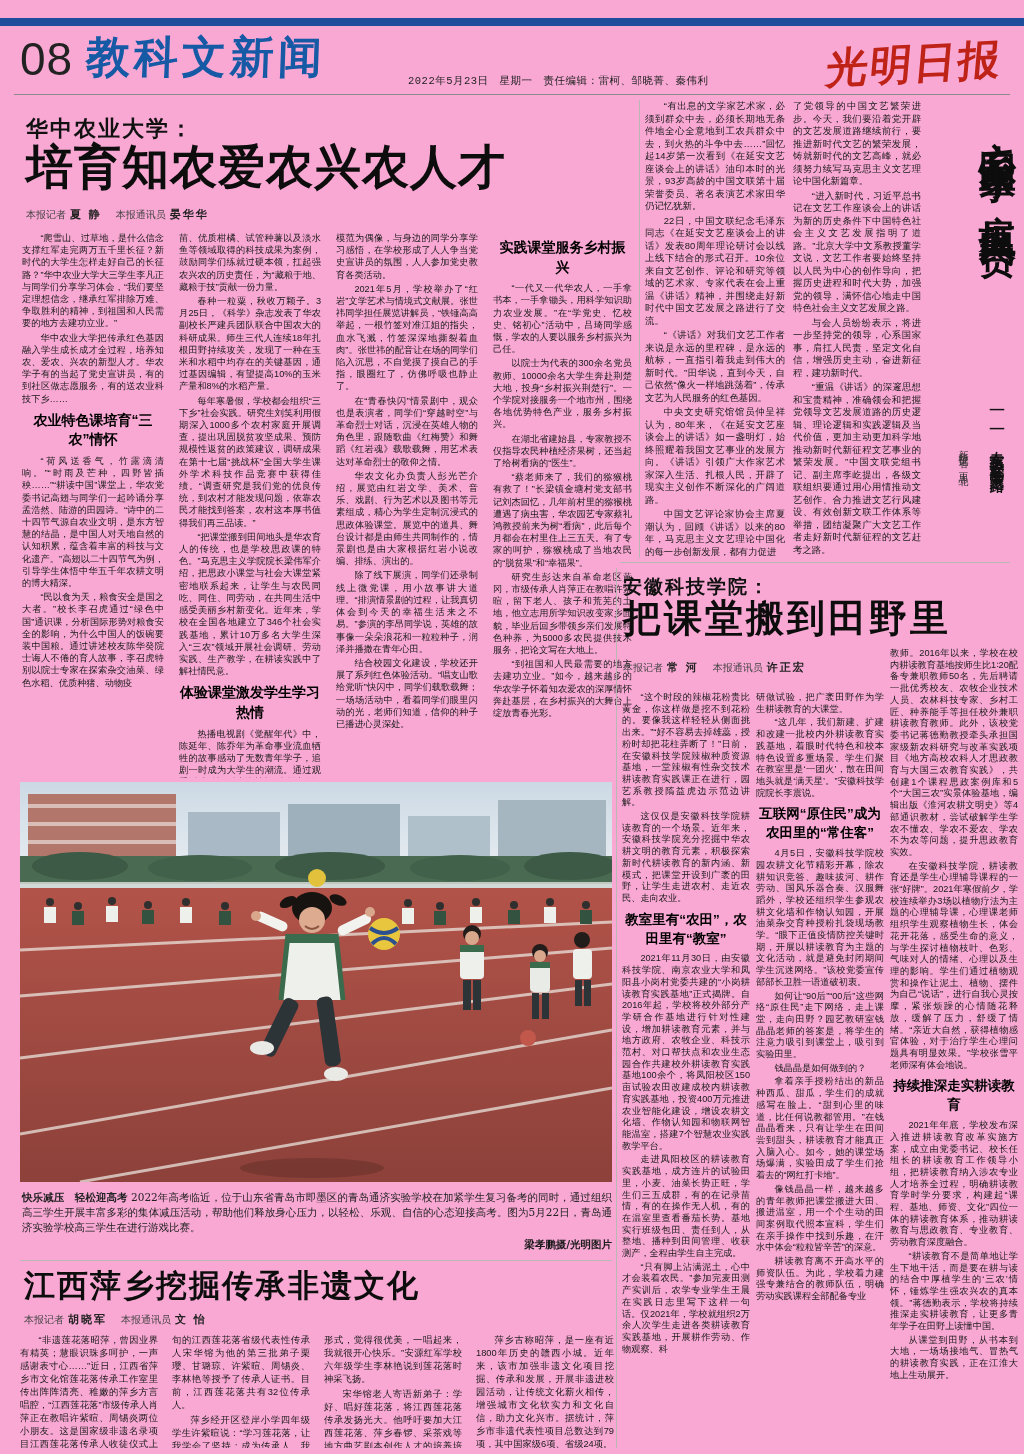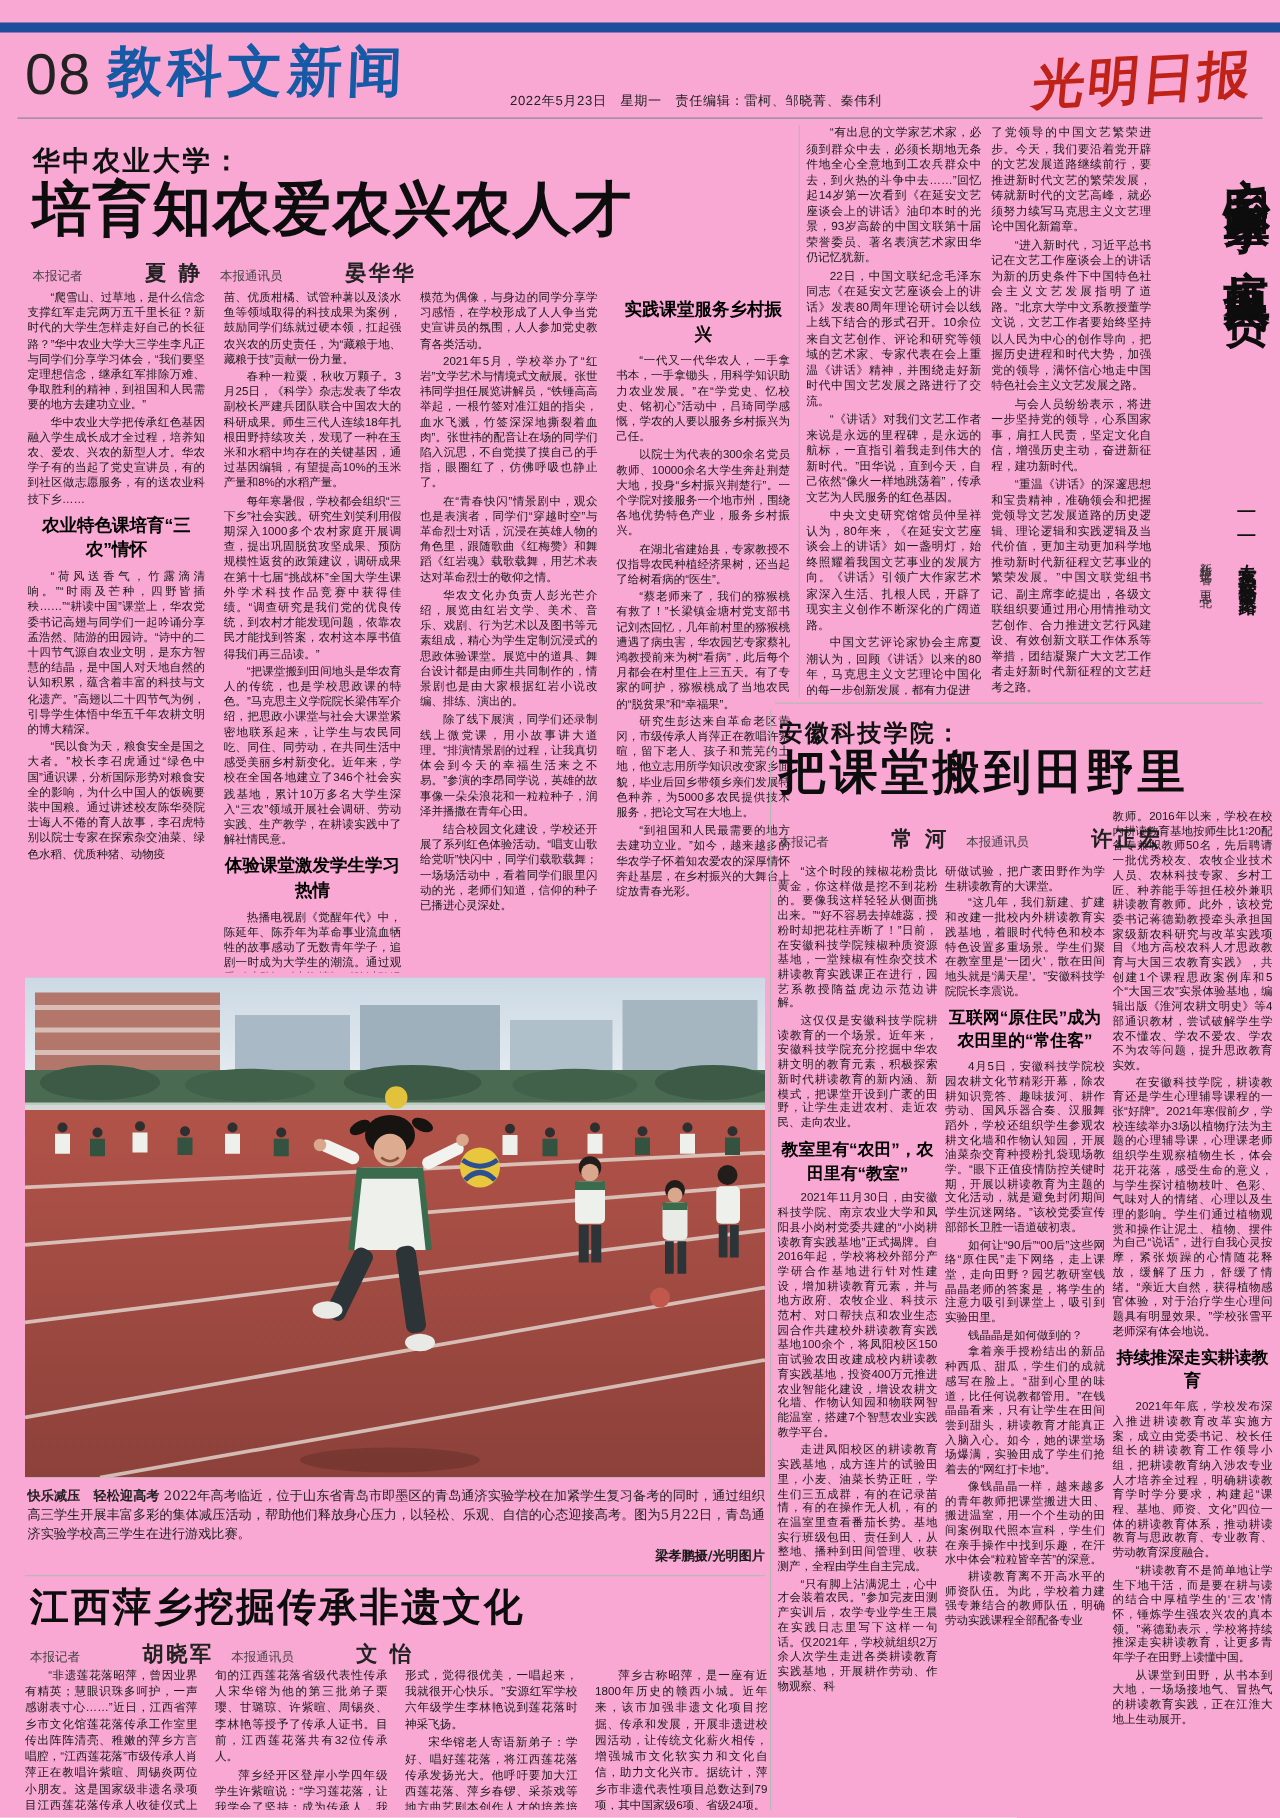--- a/index.html
+++ b/index.html
@@ -2,30 +2,30 @@
 <html><head>
 <meta charset="utf-8">
 <style>
   html,body{margin:0;padding:0;background:#e8e8e4;}
   #page{position:relative;width:1024px;height:1454px;background:#f9a8d4;margin:0 auto;
         font-family:"Liberation Sans","DejaVu Sans",sans-serif;color:#1a1a1a;overflow:hidden;}
   
   .topbar{position:absolute;left:0;top:18px;width:1024px;height:8px;background:#1e4d9b;}
   .pageno{position:absolute;left:20px;top:32px;font-size:46px;font-weight:400;color:#222;letter-spacing:1px;}
   .section-title{position:absolute;left:86px;top:28px;font-size:44px;font-weight:900;color:#1659a5;letter-spacing:4px;transform:skewX(-2deg);}
-  .dateline{position:absolute;left:408px;top:74px;font-size:10.5px;color:#222;letter-spacing:.5px;}
+  .dateline{position:absolute;left:408px;top:74px;font-size:10.5px;color:#222;letter-spacing:.5px;font-family:Liberation Mono, monospace;}
   .masthead{position:absolute;right:22px;top:36px;font-size:42px;font-weight:900;color:#bf2318;
             font-family:"DejaVu Serif","Liberation Serif",serif;transform:rotate(-3deg) skewX(-8deg);letter-spacing:2px;}
   .headrule{position:absolute;left:14px;top:94px;width:996px;height:1px;background:#8a8a8a;}
   
   .kicker{position:absolute;font-weight:700;color:#111;}
   .headline{position:absolute;font-weight:900;color:#0d0d0d;line-height:1.05;}
   .byline{position:absolute;font-size:11px;color:#222;white-space:nowrap;}
   .by-label{font-size:10px;color:#444;margin-right:4px;}
-  .by-name{font-weight:700;font-size:17px;font-family:"DejaVu Serif","Liberation Serif",serif;margin-right:14px;letter-spacing:2px;margin-left:46px;}
+  .by-name{font-weight:700;font-size:11px;font-family:"DejaVu Serif","Liberation Serif",serif;margin-right:14px;letter-spacing:2px;}
   .col{position:absolute;overflow:hidden;text-align:justify;color:#191919;}
   .col p{margin:0 0 2px 0;}
   .blk-p{text-indent:2em;}
   .blk-c{text-indent:0;}
   .blk-h{font-weight:800;text-align:center;font-size:14px;line-height:1.4;margin:6px 0 5px 0;color:#000;}
   
   .m-col{font-size:9.2px;line-height:12.2px;}
   
   .r-col{font-size:9.4px;line-height:12.5px;}
   

